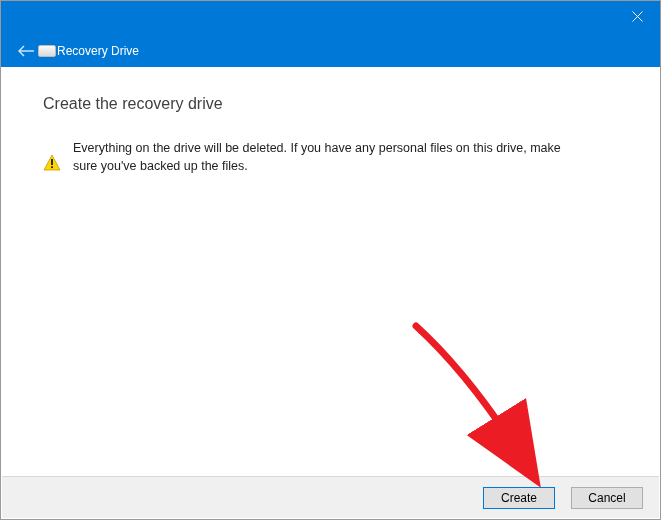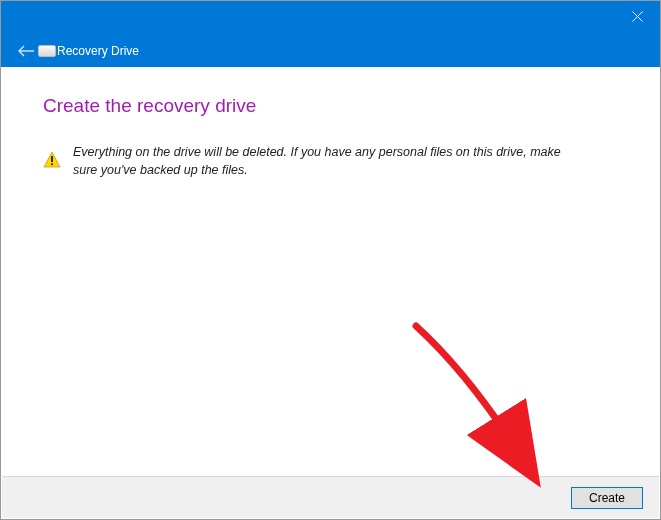--- a/index.html
+++ b/index.html
@@ -60,30 +60,29 @@
       position: relative;
     }
     .app-title {
       font-size: 12px;
       color: #fff;
     }
     .content {
       padding: 28px 42px 0 42px;
     }
     .heading {
-      color: #a21caf;
-      font-size: 19px;
+      color: #404040;
+      font-size: 16px;
       font-weight: 400;
       margin-bottom: 26px;
     }
     .warning-row {
       display: flex;
-      align-items: center;
+      align-items: flex-end;
       gap: 12px;
-      font-style: italic;
     }
     .warn-icon {
       flex: 0 0 auto;
       margin-top: 1px;
     }
     .warn-text {
       font-size: 12.5px;
       line-height: 1.45;
       color: #222;
       max-width: 490px;
@@ -157,20 +156,21 @@
         <rect x="8.2" y="5" width="1.6" height="6" fill="#000"></rect>
         <rect x="8.2" y="12.3" width="1.6" height="1.8" fill="#000"></rect>
       </svg>
     </span>
     <div class="warn-text">Everything on the drive will be deleted. If you have any personal files on this drive, make sure you've backed up the files.</div>
   </div>
 </div>
 
 <div class="footer">
   <button class="btn primary">Create</button>
+  <button class="btn">Cancel</button>
 </div>
 
 <svg class="annotation-arrow" width="170" height="180" viewBox="0 0 170 180">
   <defs>
     <marker id="ah" markerWidth="12" markerHeight="12" refX="8" refY="5" orient="auto">
       <polygon points="0,0 12,5 0,10" fill="#ec1c24"></polygon>
     </marker>
   </defs>
   <path d="M 15 10 Q 70 60 125 148" stroke="#ec1c24" stroke-width="7" fill="none" marker-end="url(#ah)" stroke-linecap="round"></path>
 </svg>

